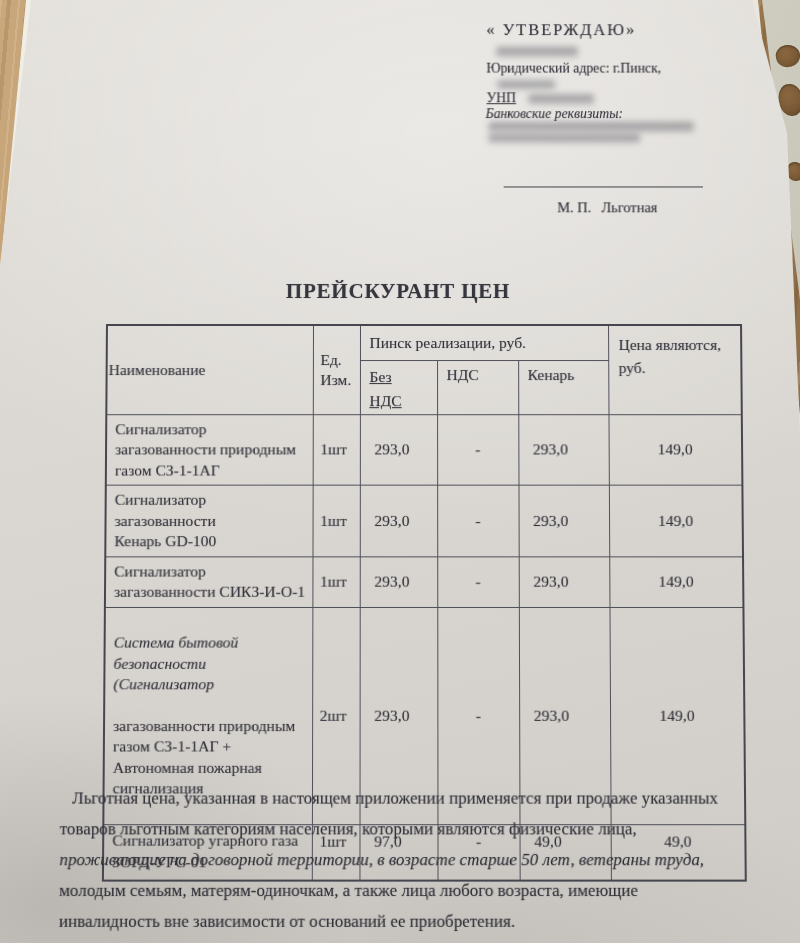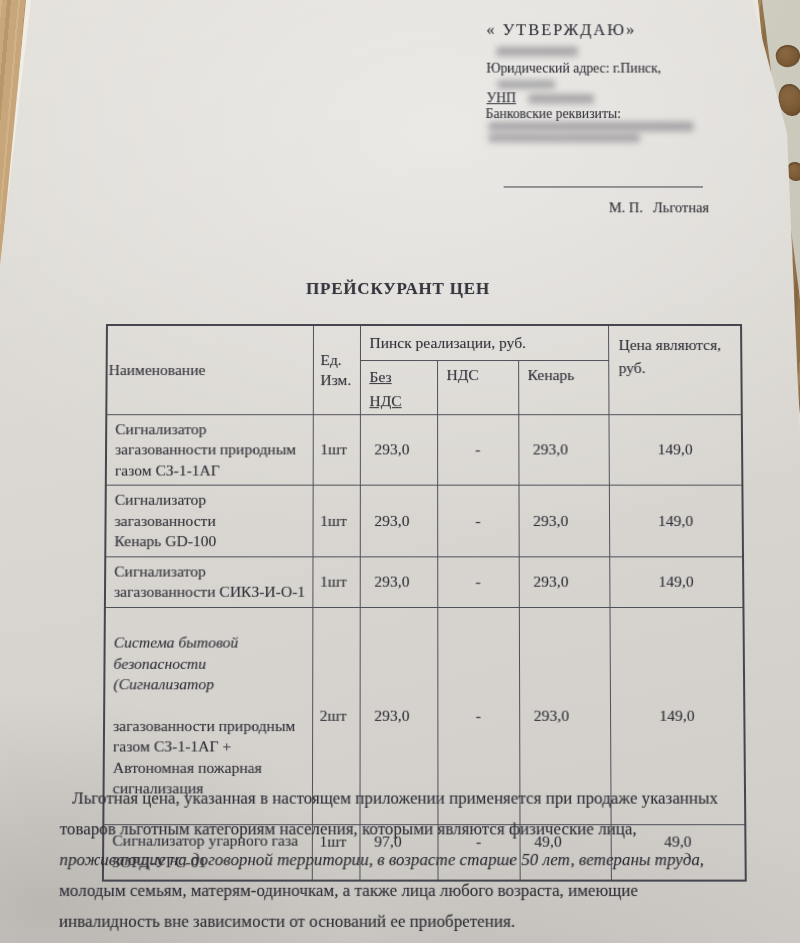--- a/index.html
+++ b/index.html
@@ -37,33 +37,33 @@
       linear-gradient(168deg,#e2dfda 0%,#dbd8d3 40%,#d6d3ce 68%,#cfccc7 100%);
   }
   .content{position:absolute;inset:0;color:#35353d;
     transform:perspective(700px) rotateX(1deg);transform-origin:50% 34%;
     text-shadow:0 0 1px rgba(53,53,61,.30);}
   
   .approve-title{position:absolute;left:487px;top:18px;font-size:16.5px;letter-spacing:2px;font-weight:400;white-space:nowrap;}
   .smalltext{position:absolute;font-size:13.8px;white-space:nowrap;}
   .addr{left:487px;top:59px;}
   .unp-row{left:487px;top:89px;text-decoration:underline;}
-  .bank{left:486px;top:105px;}
+  .bank{left:486px;top:105px;font-style:italic;}
   .redacted{position:absolute;background:linear-gradient(180deg,rgba(96,94,102,.55),rgba(128,126,132,.45));
     filter:blur(3px);border-radius:2px;}
   .redacted.inline{position:relative;display:inline-block;vertical-align:middle;margin-left:12px;}
   .r1{left:497px;top:45px;width:82px;height:10px;}
   .r2{left:498px;top:79px;width:58px;height:9px;}
   .r3{left:489px;top:121px;width:206px;height:10px;}
   .r4{left:489px;top:133px;width:152px;height:9px;}
   .sig-line{position:absolute;left:504px;top:186px;width:200px;border-top:1.5px solid #3f3f46;}
-  .mp-row{position:absolute;left:506px;top:199px;width:204px;display:flex;justify-content:flex-end;font-size:14.5px;gap:10px;}
+  .mp-row{position:absolute;left:506px;top:199px;width:204px;display:flex;justify-content:center;font-size:14.5px;gap:10px;}
   
   .doc-title{position:absolute;left:0;top:279px;width:796px;text-align:center;
-    font-size:17px;letter-spacing:.8px;font-weight:600;}
+    font-size:21px;letter-spacing:.8px;font-weight:600;}
   
   table.pricetable{position:absolute;left:106px;top:324px;width:634px;border-collapse:collapse;
     font-size:15.5px;color:#32323a;table-layout:fixed;}
   .pricetable th,.pricetable td{border:1px solid #50505a;font-weight:normal;line-height:1.32;}
   .pricetable{border:2px solid #46464f;}
   .pricetable thead tr.h1 th{height:32px;}
   .pricetable thead tr.h2 th{height:46px;vertical-align:top;padding-top:4px;}
   th.c-name{text-align:left;vertical-align:middle;}
   th.c-unit{text-align:left;vertical-align:middle;padding-left:7px;white-space:pre-line;}
   th.c-group{text-align:left;vertical-align:middle;padding-left:9px;}

